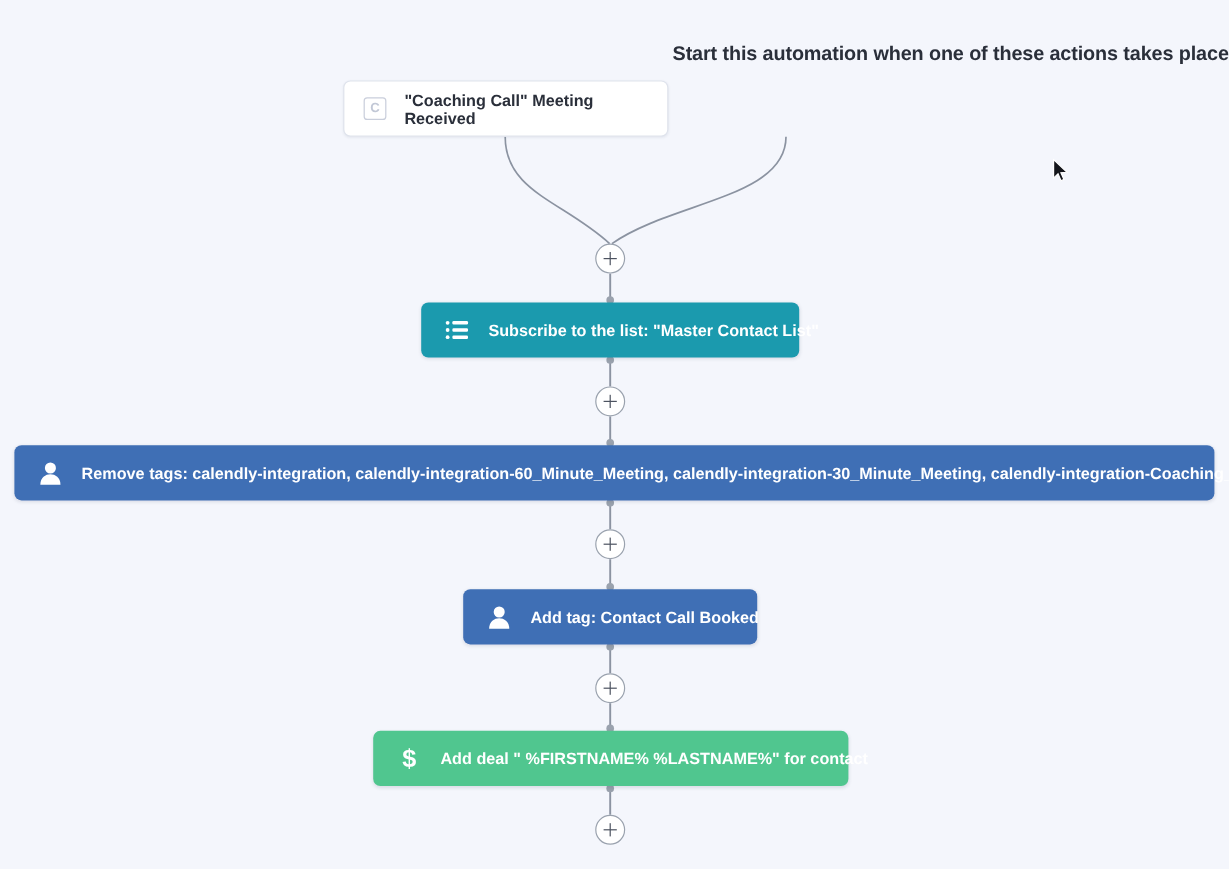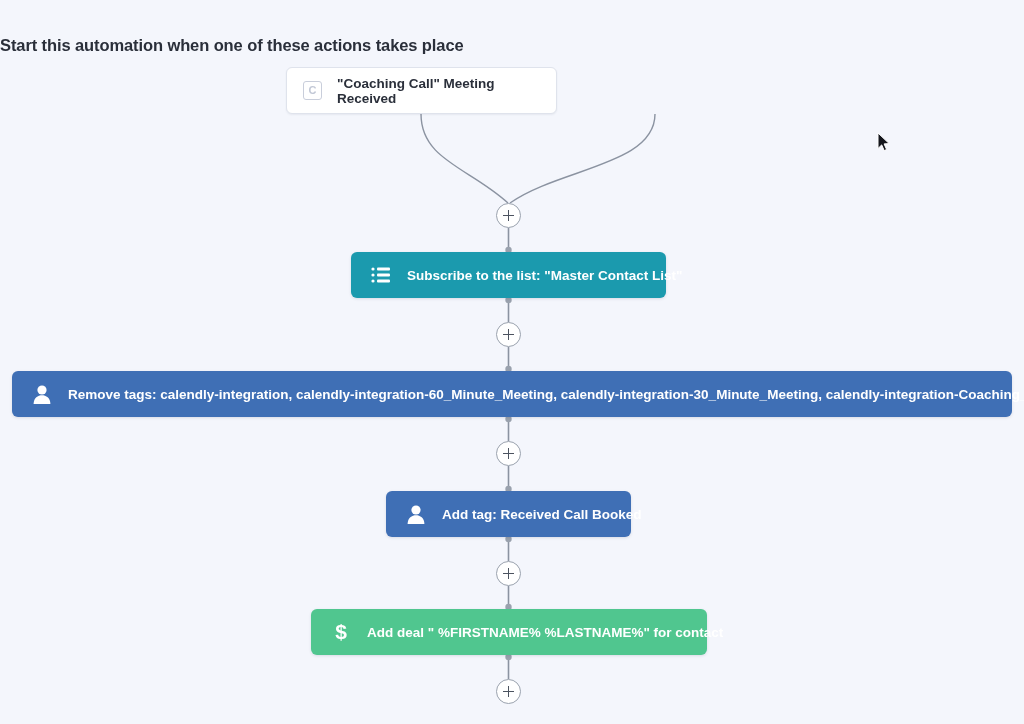--- a/index.html
+++ b/index.html
@@ -31,25 +31,26 @@
     height: 724px;
     pointer-events: none;
   }
 
   
   .heading {
     position: absolute;
     left: 0;
     top: 36px;
     width: 1024px;
-    text-align: left;
+    text-align: right;
     font-size: 16.5px;
     font-weight: bold;
     color: #2a2f3a;
     letter-spacing: -0.1px;
+    padding-left: 36px;
   }
 
   
   .trigger {
     position: absolute;
     height: 47px;
     border-radius: 6px;
     display: flex;
     align-items: center;
     background: #ffffff;
@@ -247,21 +248,21 @@
     <span class="action-label">Remove tags: calendly-integration, calendly-integration-60_Minute_Meeting, calendly-integration-30_Minute_Meeting, calendly-integration-Coaching_Call</span>
   </div>
 
   <div class="action act-addtag">
     <span class="action-icon">
       <svg width="22" height="22" viewBox="0 0 22 22">
         <circle cx="11" cy="7" r="4.6" fill="#ffffff"></circle>
         <path d="M2.6 21 C2.6 14.8, 7 12.2, 11 12.2 C15 12.2, 19.4 14.8, 19.4 21 Z" fill="#ffffff"></path>
       </svg>
     </span>
-    <span class="action-label">Add tag: Received Call Booked</span>
+    <span class="action-label">Add tag: Contact Call Booked</span>
   </div>
 
   <div class="action act-adddeal">
     <span class="action-icon">
       <svg width="22" height="24" viewBox="0 0 22 24">
         <text x="11" y="19" text-anchor="middle" font-family="Liberation Sans, sans-serif" font-size="21" font-weight="bold" fill="#ffffff">$</text>
       </svg>
     </span>
     <span class="action-label">Add deal " %FIRSTNAME% %LASTNAME%" for contact</span>
   </div>

